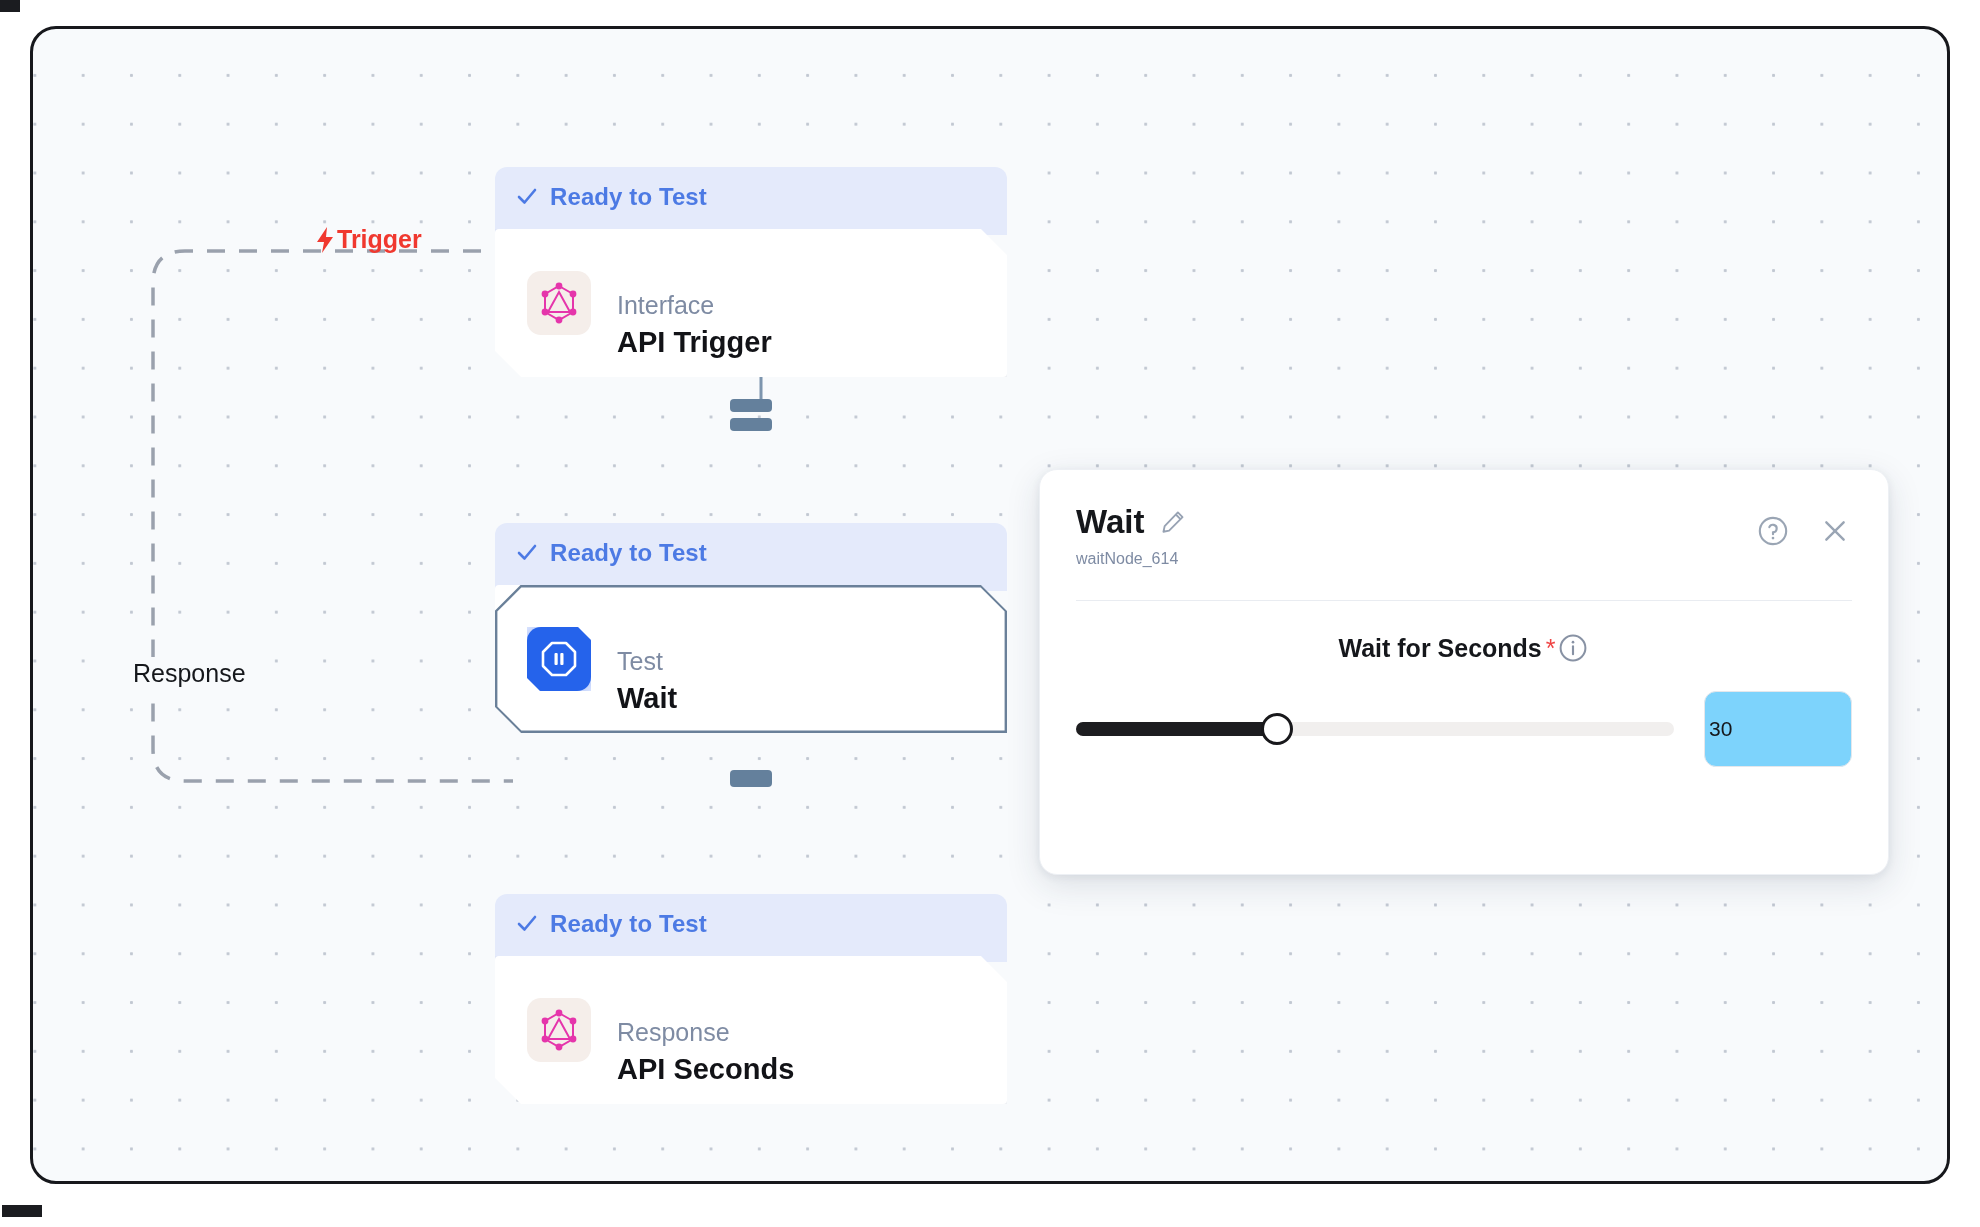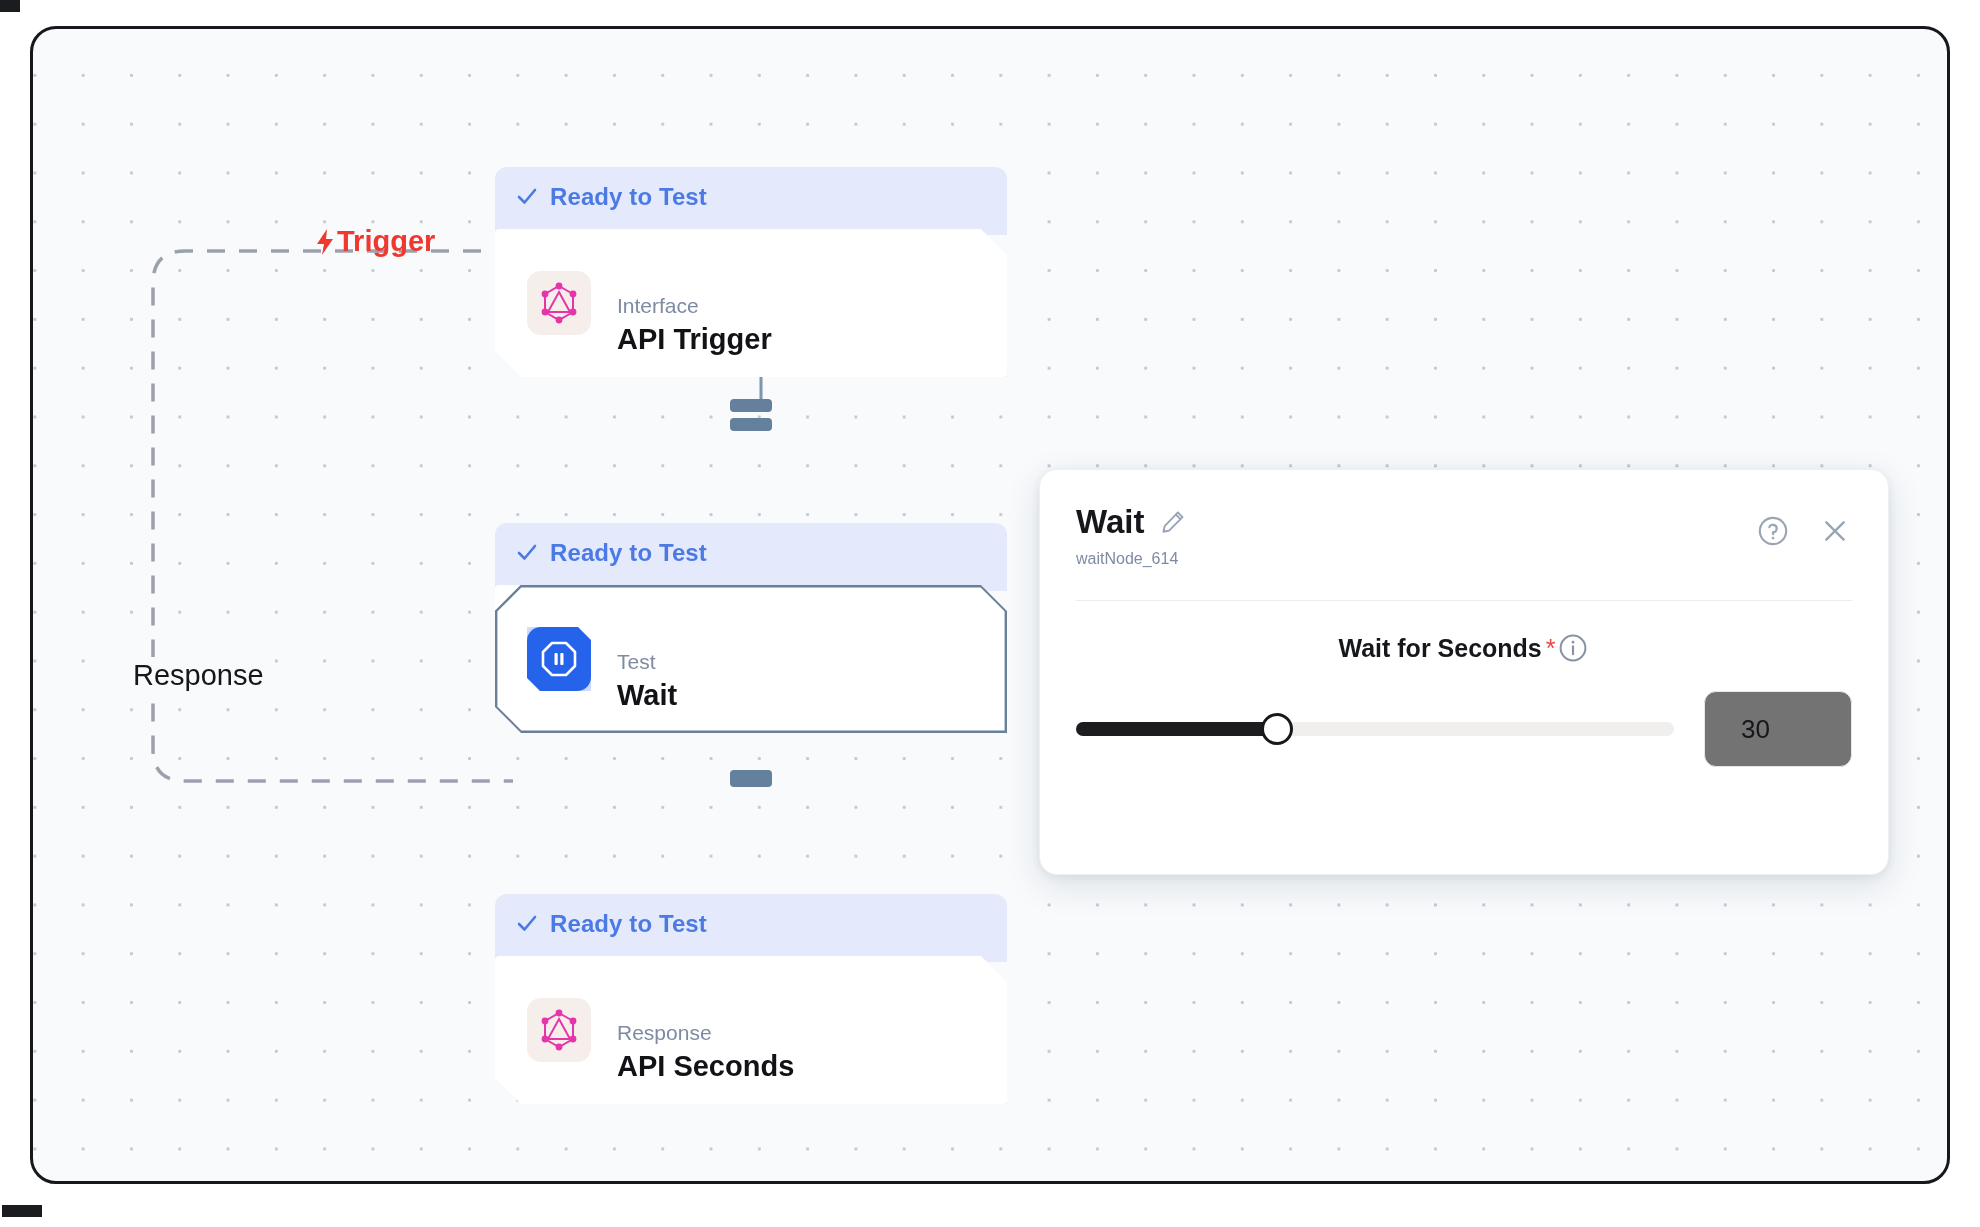--- a/index.html
+++ b/index.html
@@ -116,21 +116,21 @@
     margin-right: 26px;
   }
   .node-icon.graphql { background: #f5eeea; }
   .node-icon.logic {
     background: #2563eb;
     box-shadow: 0 0 22px 7px rgba(59,110,246,0.45);
     clip-path: polygon(0 0, calc(100% - 13px) 0, 100% 13px, 100% 100%, 13px 100%, 0 calc(100% - 13px));
   }
   .node-text { display: flex; flex-direction: column; justify-content: center; }
   .node-kind {
-    font-size: 21px;
+    font-size: 25px;
     color: #7e8ba3;
     line-height: 1.25;
     margin-bottom: 3px;
     margin-top: 44px;
   }
   .node-title {
     font-size: 29px;
     font-weight: bold;
     color: #121317;
     line-height: 1.2;
@@ -142,21 +142,21 @@
     width: 42px;
     height: 13px;
     background: #64809c;
     border-radius: 4px;
     z-index: 3;
   }
 
   
   .edge-label {
     position: absolute;
-    font-size: 29px;
+    font-size: 25px;
     white-space: nowrap;
   }
   .edge-label.trigger {
     color: #f0382f;
     font-weight: bold;
     display: flex;
     align-items: center;
     gap: 2px;
   }
   .edge-label.response {
@@ -276,25 +276,25 @@
     background: #ffffff;
     border: 3px solid #18181b;
     box-sizing: border-box;
   }
   .num-input {
     box-sizing: border-box;
     width: 148px;
     height: 76px;
     border: 1px solid #e4e7ec;
     border-radius: 12px;
-    background: #737373;
-    display: flex;
-    align-items: center;
-    padding-left: 36px;
-    font-size: 26px;
+    background: #7dd3fc;
+    display: flex;
+    align-items: center;
+    padding-left: 4px;
+    font-size: 21px;
     color: #15171b;
   }
 </style>
 </head>
 <body>
 
 <div id="root">
 
   <div class="edge-artifact tl"></div>
   <div class="edge-artifact bl"></div>

